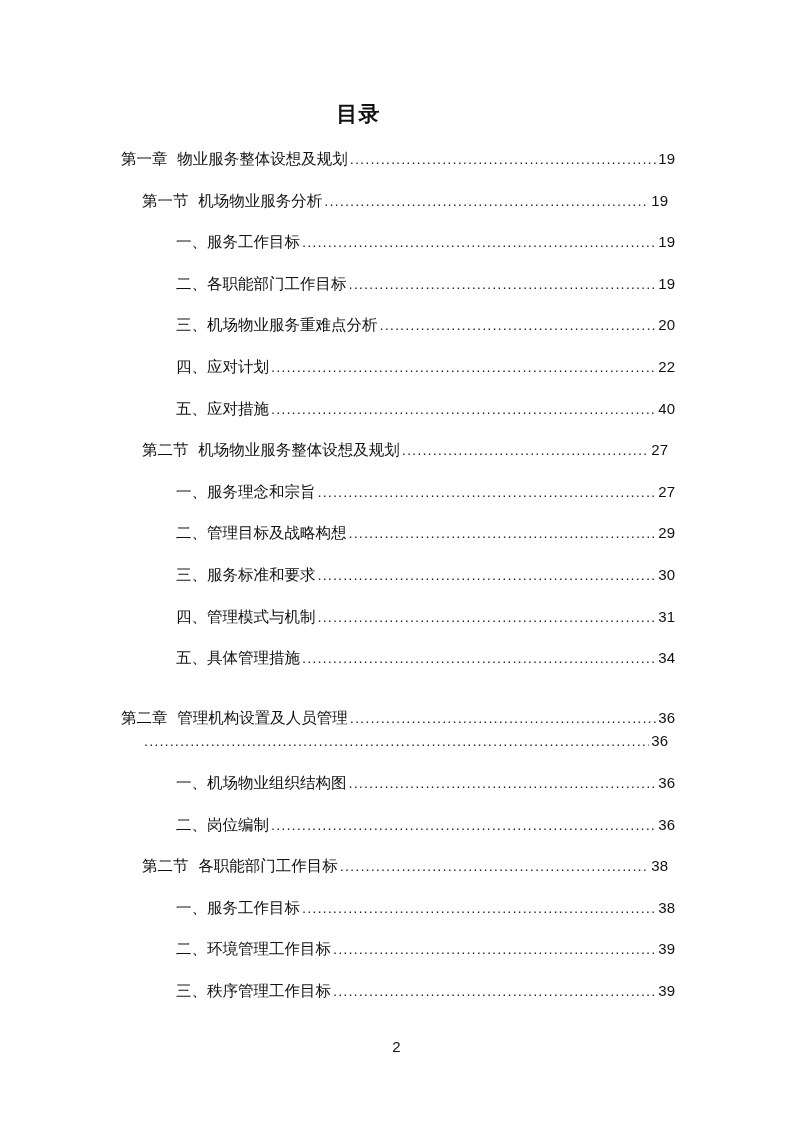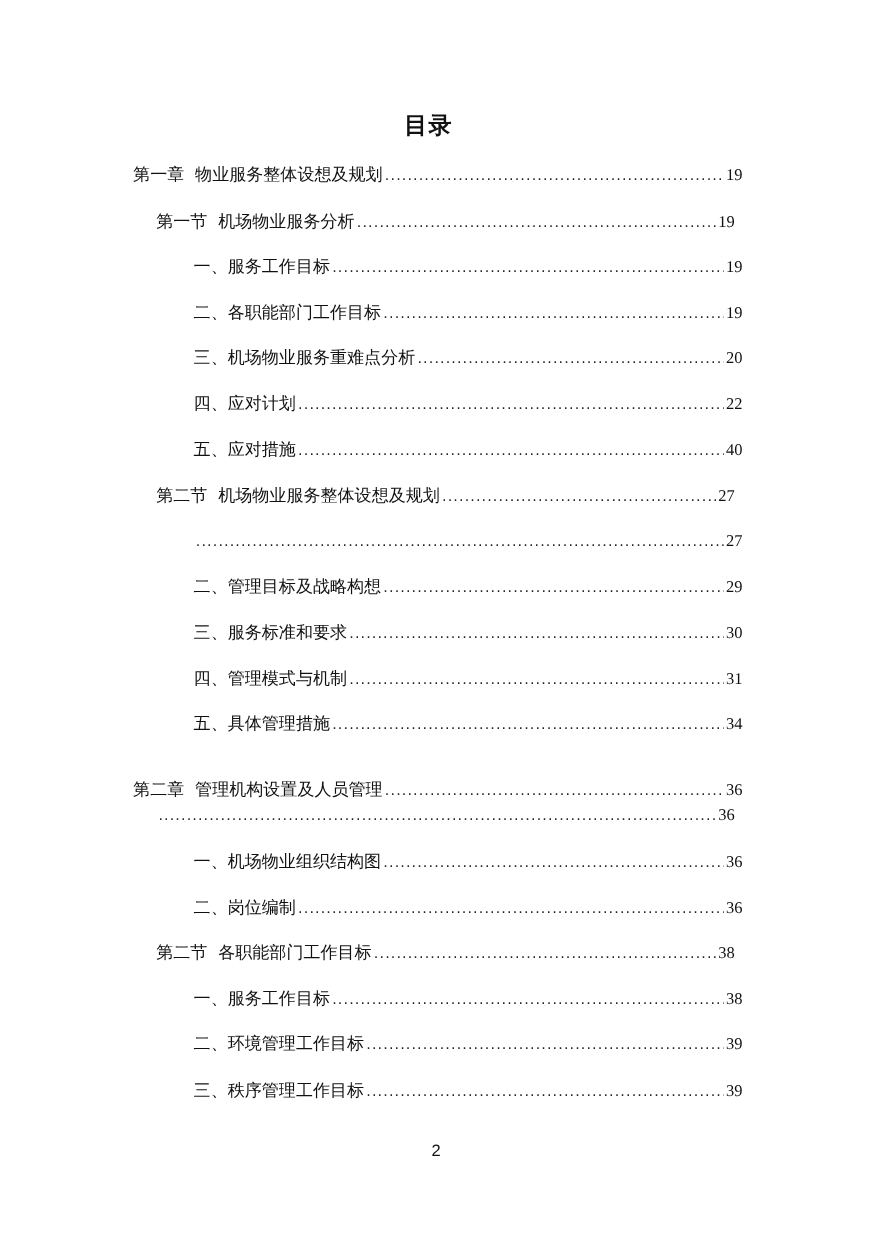--- a/index.html
+++ b/index.html
@@ -2,40 +2,40 @@
 <html><head>
 <meta charset="utf-8">
 <style>
   html, body { margin: 0; padding: 0; background: #ffffff; }
   body {
     width: 793px; height: 1122px; position: relative; overflow: hidden;
     font-family: "DejaVu Sans", sans-serif; color: #111111;
   }
   .title {
     position: absolute; top: 100px; left: 0; width: 717px;
-    text-align: center; font-size: 21px; font-weight: bold; letter-spacing: 1px; padding-left: 31px;
+    text-align: center; font-size: 21px; font-weight: bold; letter-spacing: 1px;
   }
   .toc { position: absolute; top: 141px; left: 0; width: 793px; }
   .row {
     position: absolute; display: flex; align-items: baseline;
     height: 36px; line-height: 36px; font-size: 15.5px; justify-content: center;
   }
   .row.l1 { left: 121px; width: 554px; }
   .row.l2 { left: 142px; width: 526px; }
   .row.l3 { left: 176px; width: 499px; }
   .label { white-space: pre; flex: 0 0 auto; }
   .dots {
     flex: 1 1 auto; overflow: hidden; white-space: nowrap;
     margin: 0 2px; color: #222; letter-spacing: 1px; font-size: 13px;
   }
   .dots::before {
     content: "........................................................................................................................................................................";
   }
   .page {
-    flex: 0 0 auto; font-family: Liberation Serif, serif; font-size: 15px;
+    flex: 0 0 auto; font-family: Liberation Sans, sans-serif; font-size: 15px;
   }
   .footer {
     position: absolute; top: 1038px; left: 0; width: 793px; text-align: center;
     font-size: 15px; font-family: "Liberation Sans", sans-serif;
   }
 </style>
 </head>
 <body>
 
 <div class="title">目录</div>
@@ -75,20 +75,21 @@
       <span class="label">五、应对措施</span>
       <span class="dots"></span>
       <span class="page">40</span>
     </div>
   <div class="row l2" style="top:291.2px">
       <span class="label">第二节  机场物业服务整体设想及规划</span>
       <span class="dots"></span>
       <span class="page">27</span>
     </div>
   <div class="row l3" style="top:332.8px">
+      <span class="label">一、服务理念和宗旨</span>
       <span class="dots"></span>
       <span class="page">27</span>
     </div>
   <div class="row l3" style="top:374.4px">
       <span class="label">二、管理目标及战略构想</span>
       <span class="dots"></span>
       <span class="page">29</span>
     </div>
   <div class="row l3" style="top:416px">
       <span class="label">三、服务标准和要求</span>

